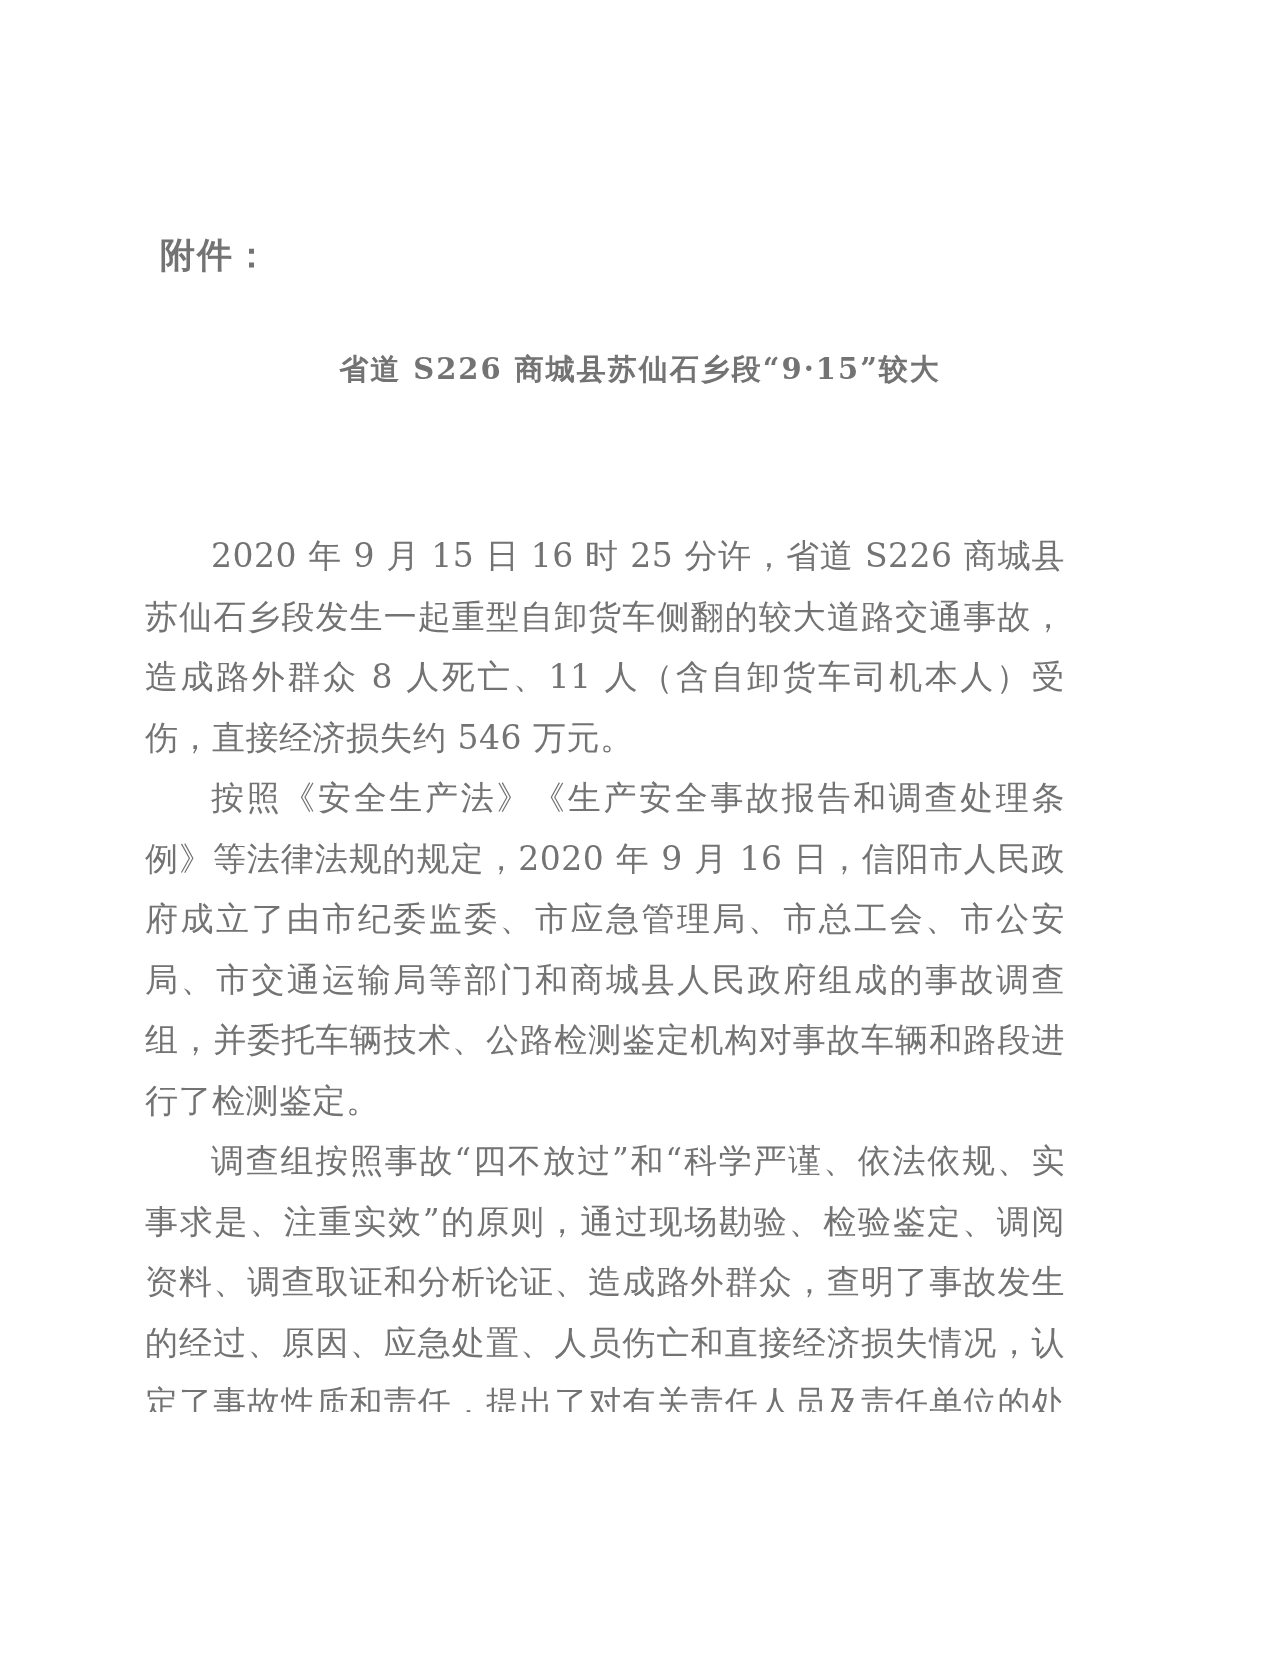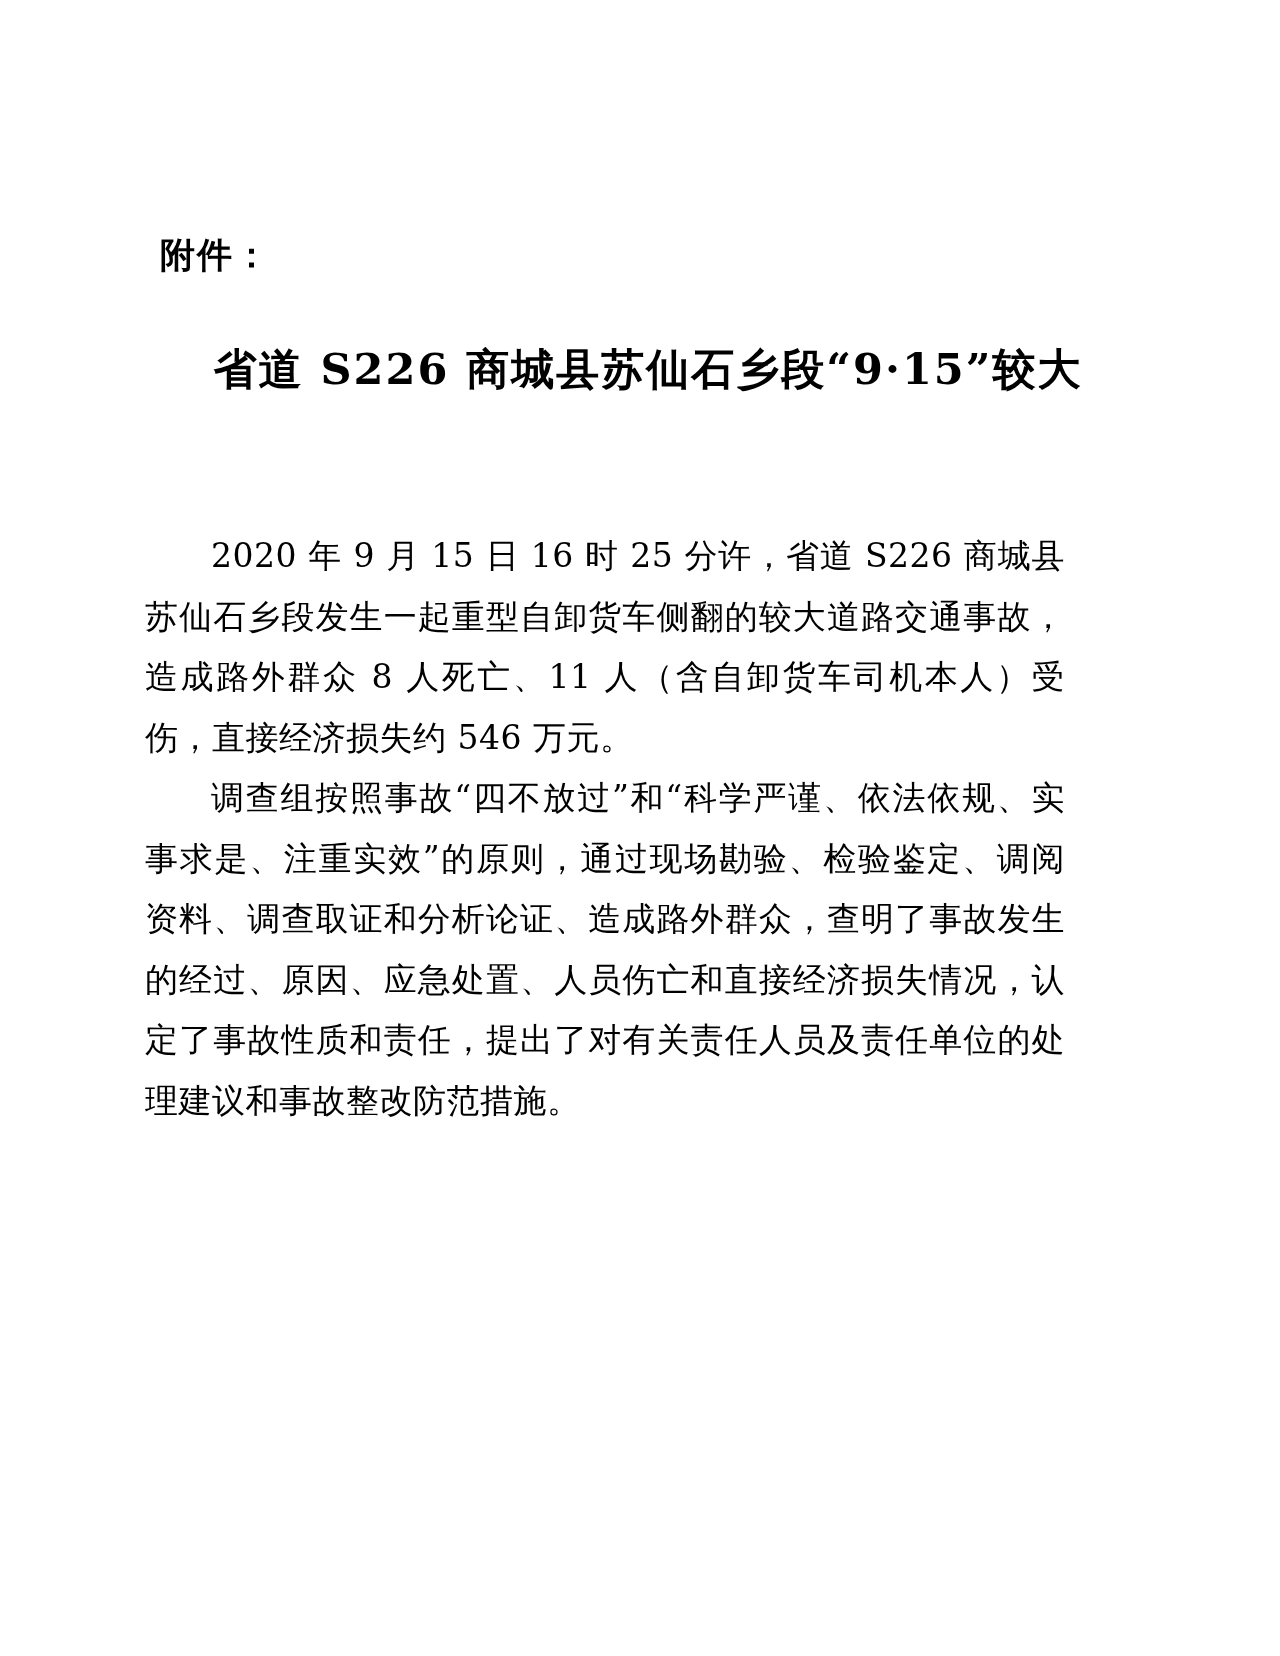--- a/index.html
+++ b/index.html
@@ -2,39 +2,39 @@
 <html><head>
 <meta charset="utf-8">
 <style>
   * { margin: 0; padding: 0; box-sizing: border-box; }
   html, body { background: #ffffff; }
   .page {
     position: relative;
     width: 1280px;
     height: 1412px;
     background: #ffffff;
-    color: #000000;
+    color: #737373;
     font-family: "DejaVu Serif", "Liberation Serif", serif;
     overflow: hidden;
   }
   .attachment-label {
     position: absolute;
     left: 160px;
     top: 232px;
     font-size: 35px;
     font-weight: bold;
     letter-spacing: 2px;
   }
   .doc-title {
     position: absolute;
-    left: 88px;
+    left: 80px;
     width: 1120px;
     top: 340px;
     text-align: center;
-    font-size: 43px;
+    font-size: 29px;
     font-weight: bold;
     line-height: 59px;
     letter-spacing: 2px;
   }
   .doc-body {
     position: absolute;
     left: 145px;
     top: 526px;
     width: 920px;
     font-size: 33px;
@@ -61,18 +61,19 @@
 <div class="page">
 
   <div class="attachment-label">附件：</div>
 
   <div class="doc-title">
     <span>省道 S226 商城县苏仙石乡段“9·15”较大</span><br>
   </div>
 
   <div class="doc-body">
     <p>2020 年 9 月 15 日 16 时 25 分许，省道 S226 商城县苏仙石乡段发生一起重型自卸货车侧翻的较大道路交通事故，造成路外群众 8 人死亡、11 人（含自卸货车司机本人）受伤，直接经济损失约 546 万元。</p>
+    <p>按照《安全生产法》《生产安全事故报告和调查处理条例》等法律法规的规定，2020 年 9 月 16 日，信阳市人民政府成立了由市纪委监委、市应急管理局、市总工会、市公安局、市交通运输局等部门和商城县人民政府组成的事故调查组，并委托车辆技术、公路检测鉴定机构对事故车辆和路段进行了检测鉴定。</p>
     <p>调查组按照事故“四不放过”和“科学严谨、依法依规、实事求是、注重实效”的原则，通过现场勘验、检验鉴定、调阅资料、调查取证和分析论证、造成路外群众，查明了事故发生的经过、原因、应急处置、人员伤亡和直接经济损失情况，认定了事故性质和责任，提出了对有关责任人员及责任单位的处理建议和事故整改防范措施。</p>
   </div>
 
   <div class="page-number">— 1 —</div>
 
 </div>
 
 </body></html>

